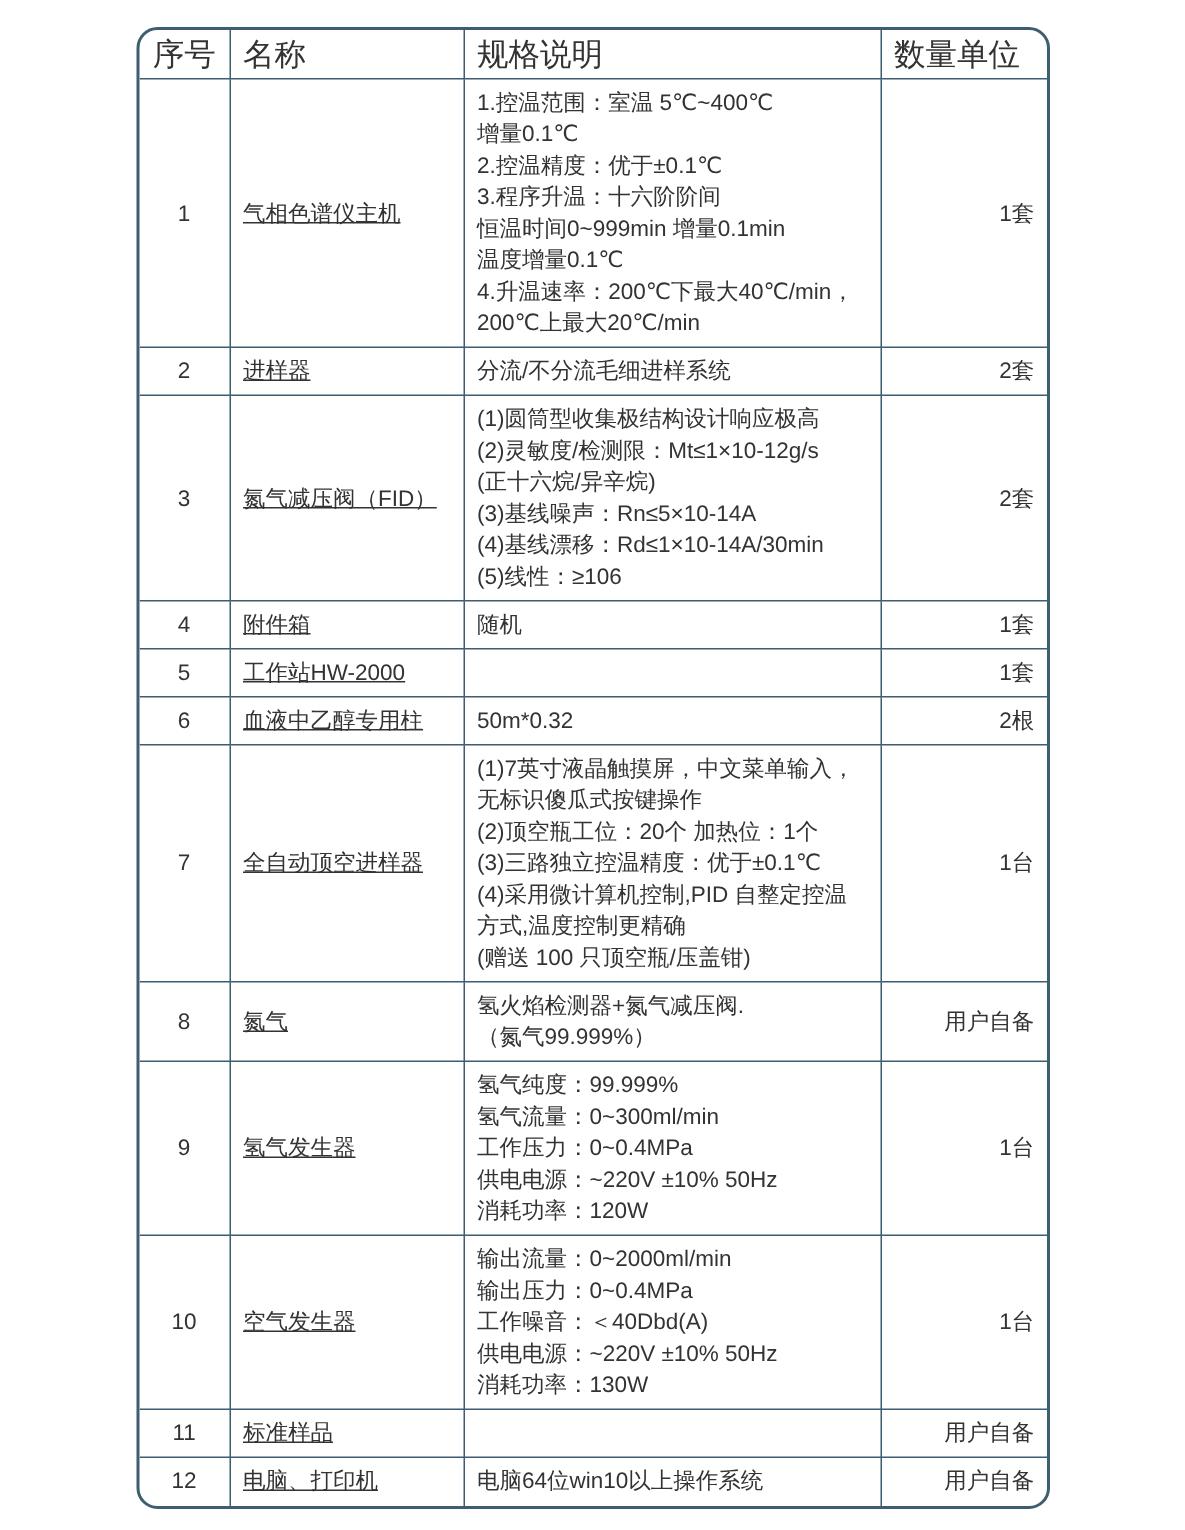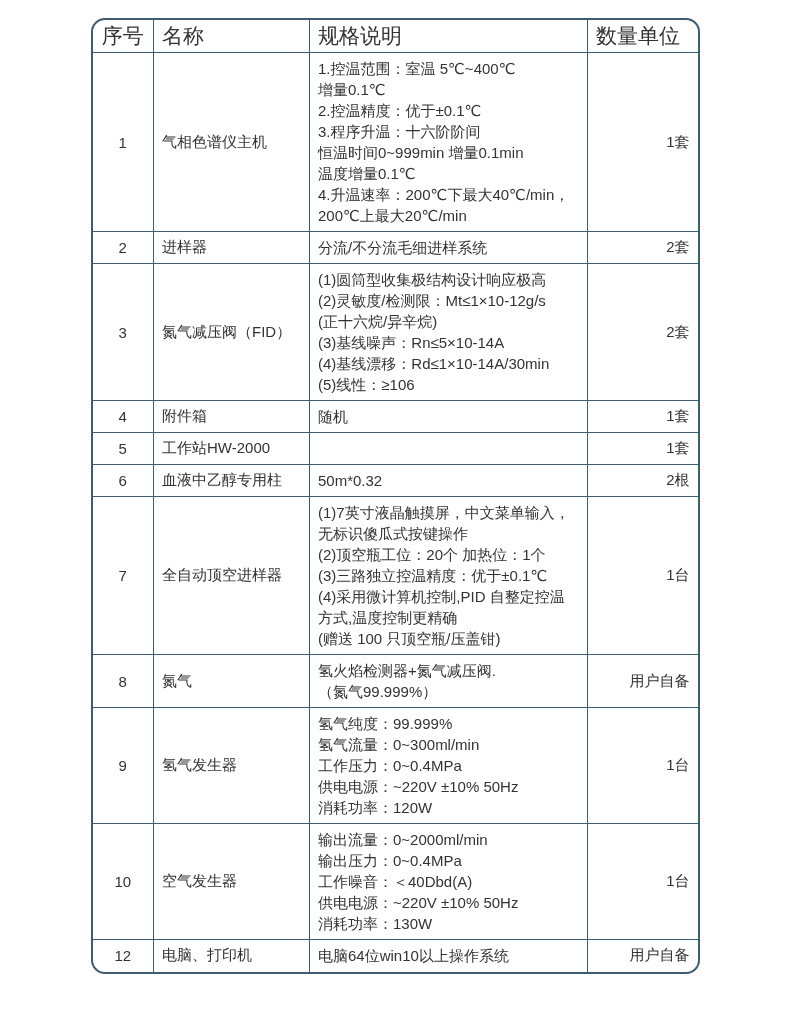--- a/index.html
+++ b/index.html
@@ -56,21 +56,21 @@
     font-size: 21px;
     text-align: left;
     padding: 2px 8px;
   }
   .spec-table thead th.col-no { text-align: center; padding: 2px 2px; }
   .spec-table td { padding: 4px 8px; margin-top: 11px; }
   .spec-table td.cell-no {
     text-align: center;
     padding: 4px 2px;
   }
-  .spec-table td.cell-name { white-space: nowrap; padding-left: 8px; }
+  .spec-table td.cell-name { white-space: nowrap; padding-left: 8px; text-decoration: underline; }
   .spec-table td.cell-spec {
     white-space: pre-line;
     line-height: 21px;
     padding: 5px 8px;
   }
   .spec-table td.cell-qty { white-space: nowrap; text-align: right; }
   .spec-table tr.single td { height: 32px; padding-top: 2px; padding-bottom: 2px; }
   
   .spec-table { border-style: hidden; }
 </style>
@@ -176,20 +176,26 @@
           <td class="cell-no">10</td>
           <td class="cell-name">空气发生器</td>
           <td class="cell-spec">输出流量：0~2000ml/min
 输出压力：0~0.4MPa
 工作噪音：＜40Dbd(A)
 供电电源：~220V ±10% 50Hz
 消耗功率：130W</td>
           <td class="cell-qty">1台</td>
         </tr>
         <tr class="single">
+          <td class="cell-no">11</td>
+          <td class="cell-name">标准样品</td>
+          <td class="cell-spec"></td>
+          <td class="cell-qty">用户自备</td>
+        </tr>
+        <tr class="single">
           <td class="cell-no">12</td>
           <td class="cell-name">电脑、打印机</td>
           <td class="cell-spec">电脑64位win10以上操作系统</td>
           <td class="cell-qty">用户自备</td>
         </tr>
       </tbody>
     </table>
   </div>
 </div>
 

